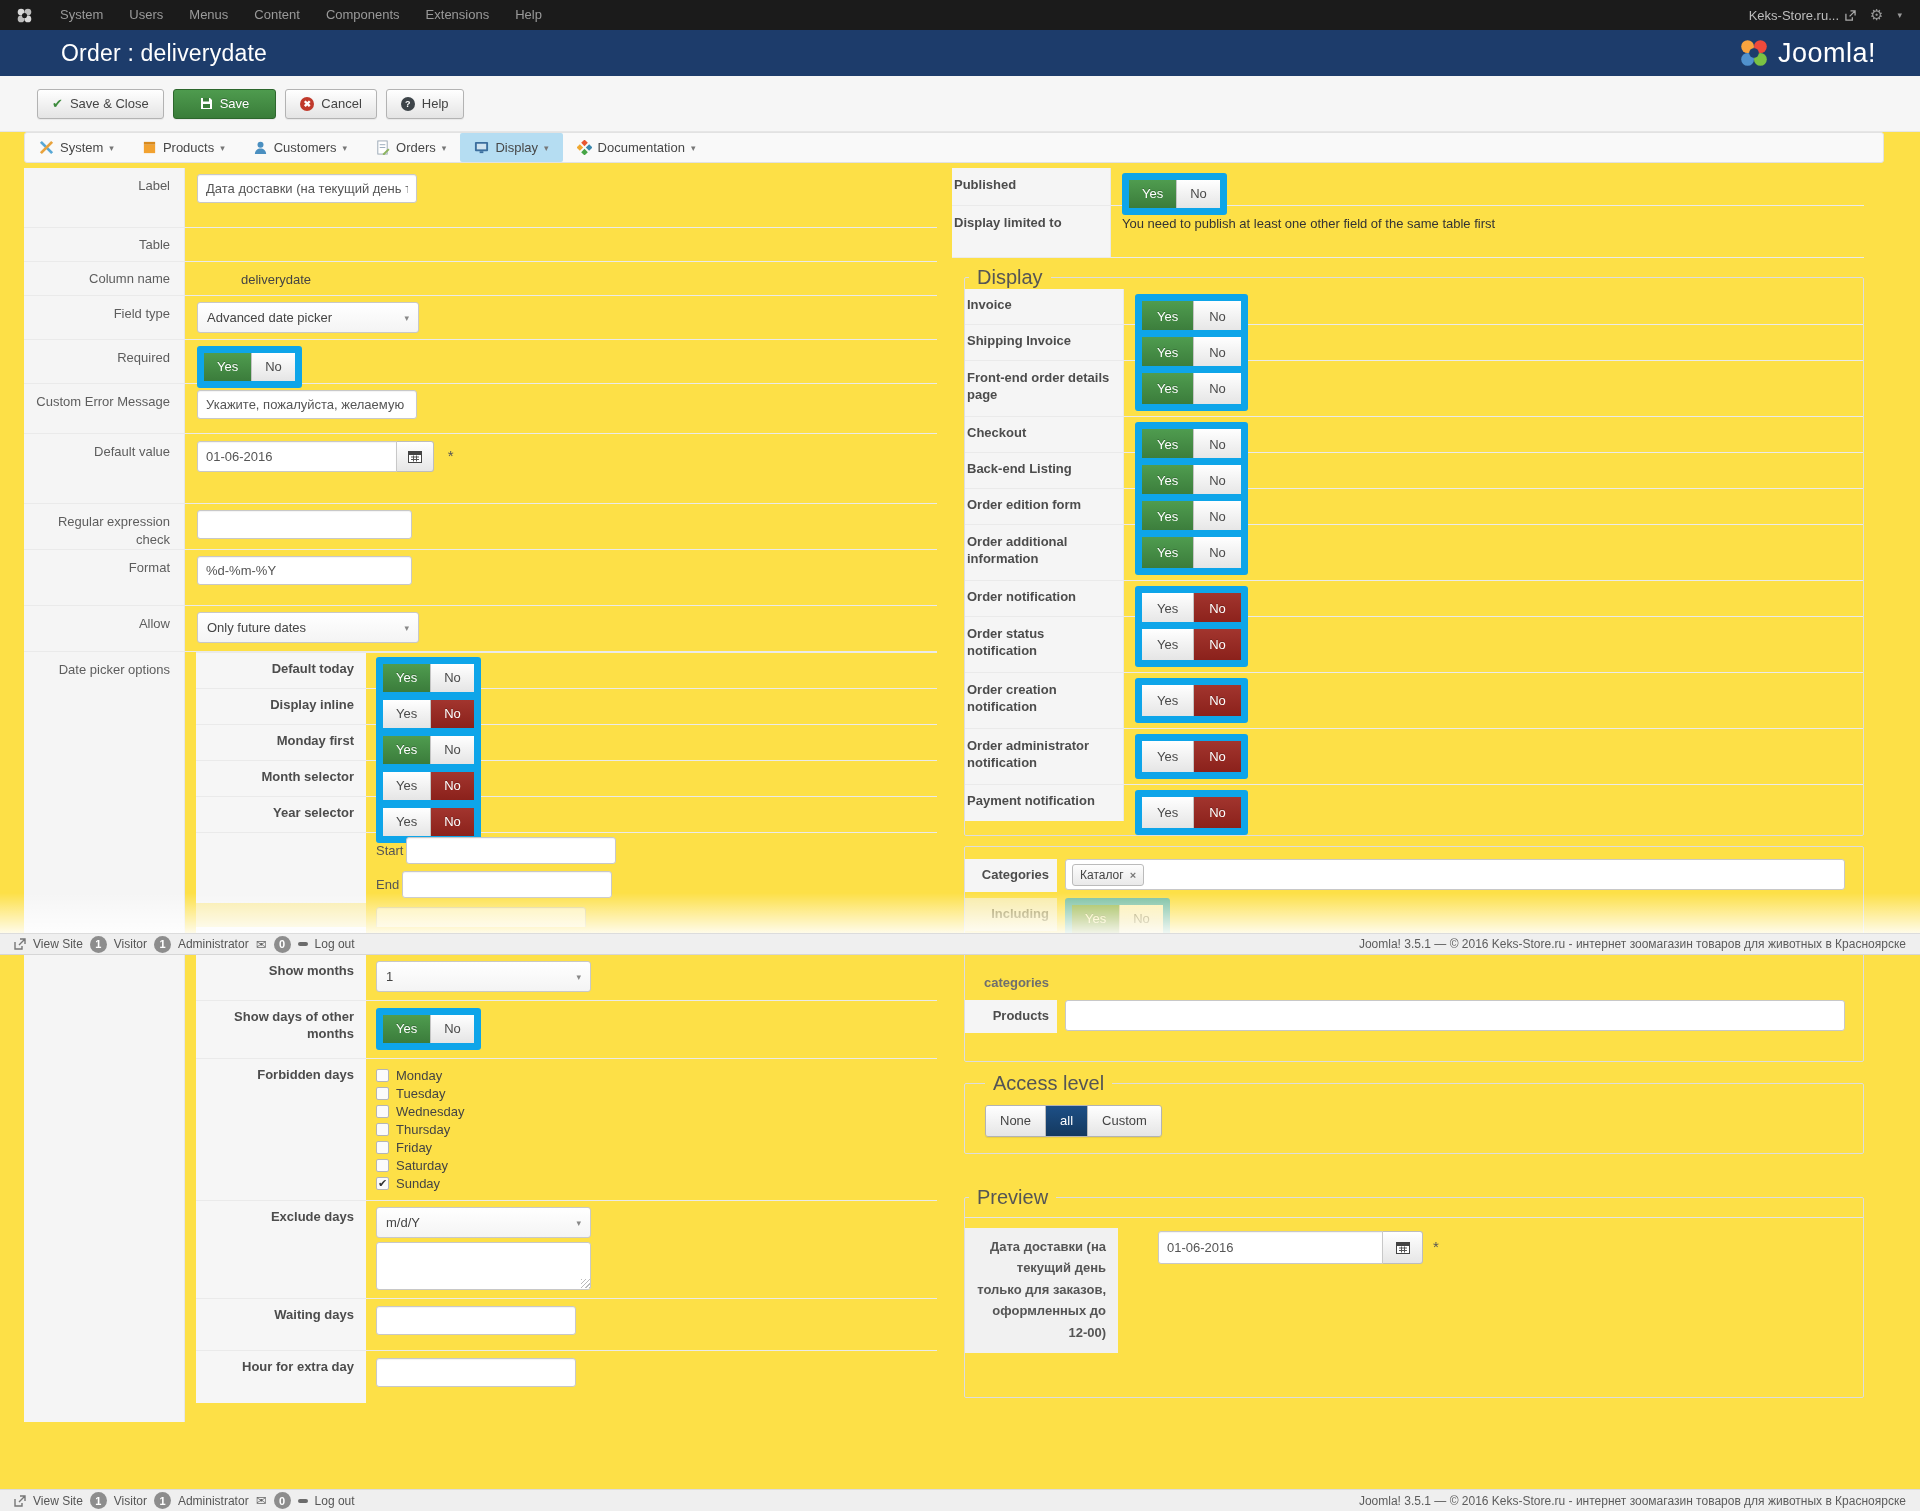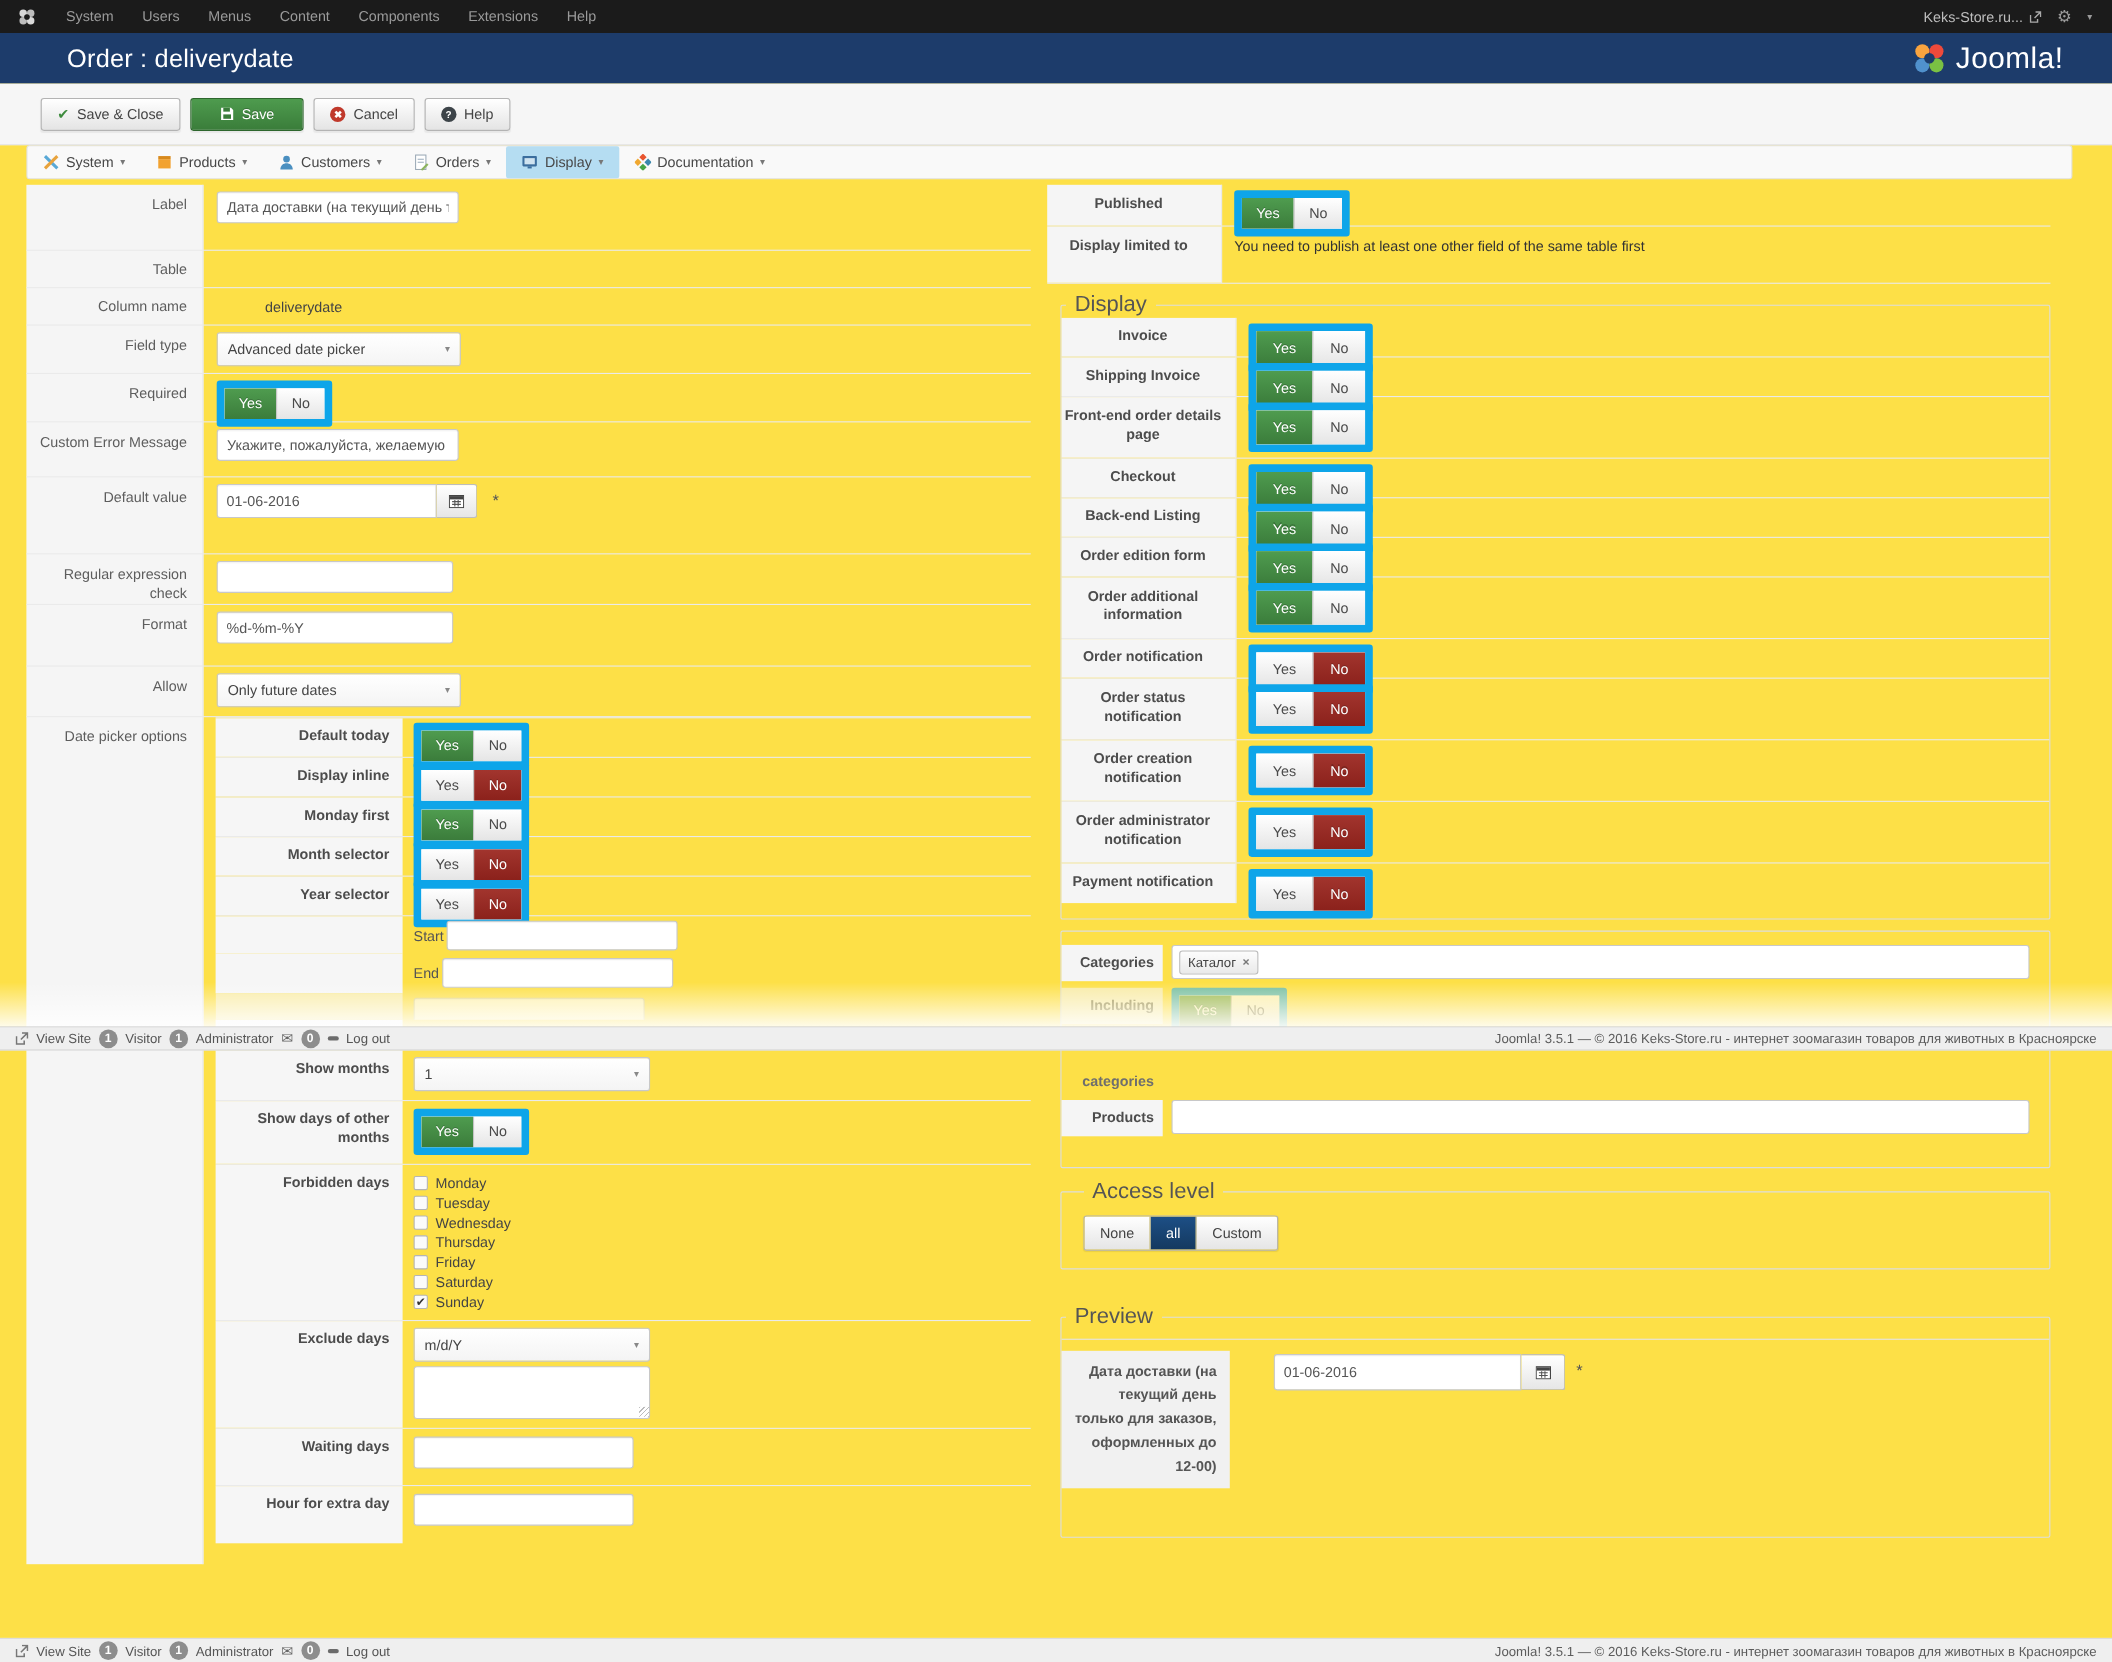--- a/index.html
+++ b/index.html
@@ -77,21 +77,21 @@
 
   .cbrow { display:flex; align-items:center; gap:7px; margin:3px 0; }
   .cb { width:13px; height:13px; border:1px solid #b5b5b5; border-radius:2px; background:#fbfbfb; display:inline-flex; align-items:center; justify-content:center; font-size:11px; color:#333; cursor:pointer; }
   .cb.checked::after { content:"✔"; margin-top:-1px; }
   .cblabel { font-size:13px; color:#444; }
 
   
   .rpanel { position:absolute; top:168px; left:952px; width:912px; }
   .rrow { display:flex; border-bottom:1px solid #eaeaea; position:relative; }
   .rrow::before { content:""; position:absolute; left:0; top:0; bottom:0; width:158px; background:#f5f5f5; border-right:1px solid #e9e9e9; }
-  .rlabel { width:158px; flex:none; text-align:center; padding:9px 12px 0 2px; font-size:13px; font-weight:bold; color:#4c4c4c; position:relative; line-height:1.3; }
+  .rlabel { width:158px; flex:none; text-align:left; padding:9px 12px 0 2px; font-size:13px; font-weight:bold; color:#4c4c4c; position:relative; line-height:1.3; }
   .rval { flex:1; padding:5px 0 5px 12px; font-size:13px; color:#333; }
   .rval .static { display:inline-block; padding-top:5px; }
 
   fieldset.fs { border:1px solid #ddd; border-radius:2px; margin:8px 0 0 12px; padding:0 0 14px; }
   fieldset.fs legend { font-size:20px; font-weight:400; color:#555; padding:0 8px; margin-left:4px; }
   fieldset.fs.nolg { padding-top:12px; }
   .fs .rrow::before { width:158px; }
 
   .fs2row { display:flex; align-items:flex-start; padding:0 18px 0 0; margin-bottom:6px; }
   .fs2label { width:92px; flex:none; background:#f5f5f5; text-align:right; font-size:13px; font-weight:bold; color:#4c4c4c; padding:8px 8px 8px 2px; line-height:1.3; }

